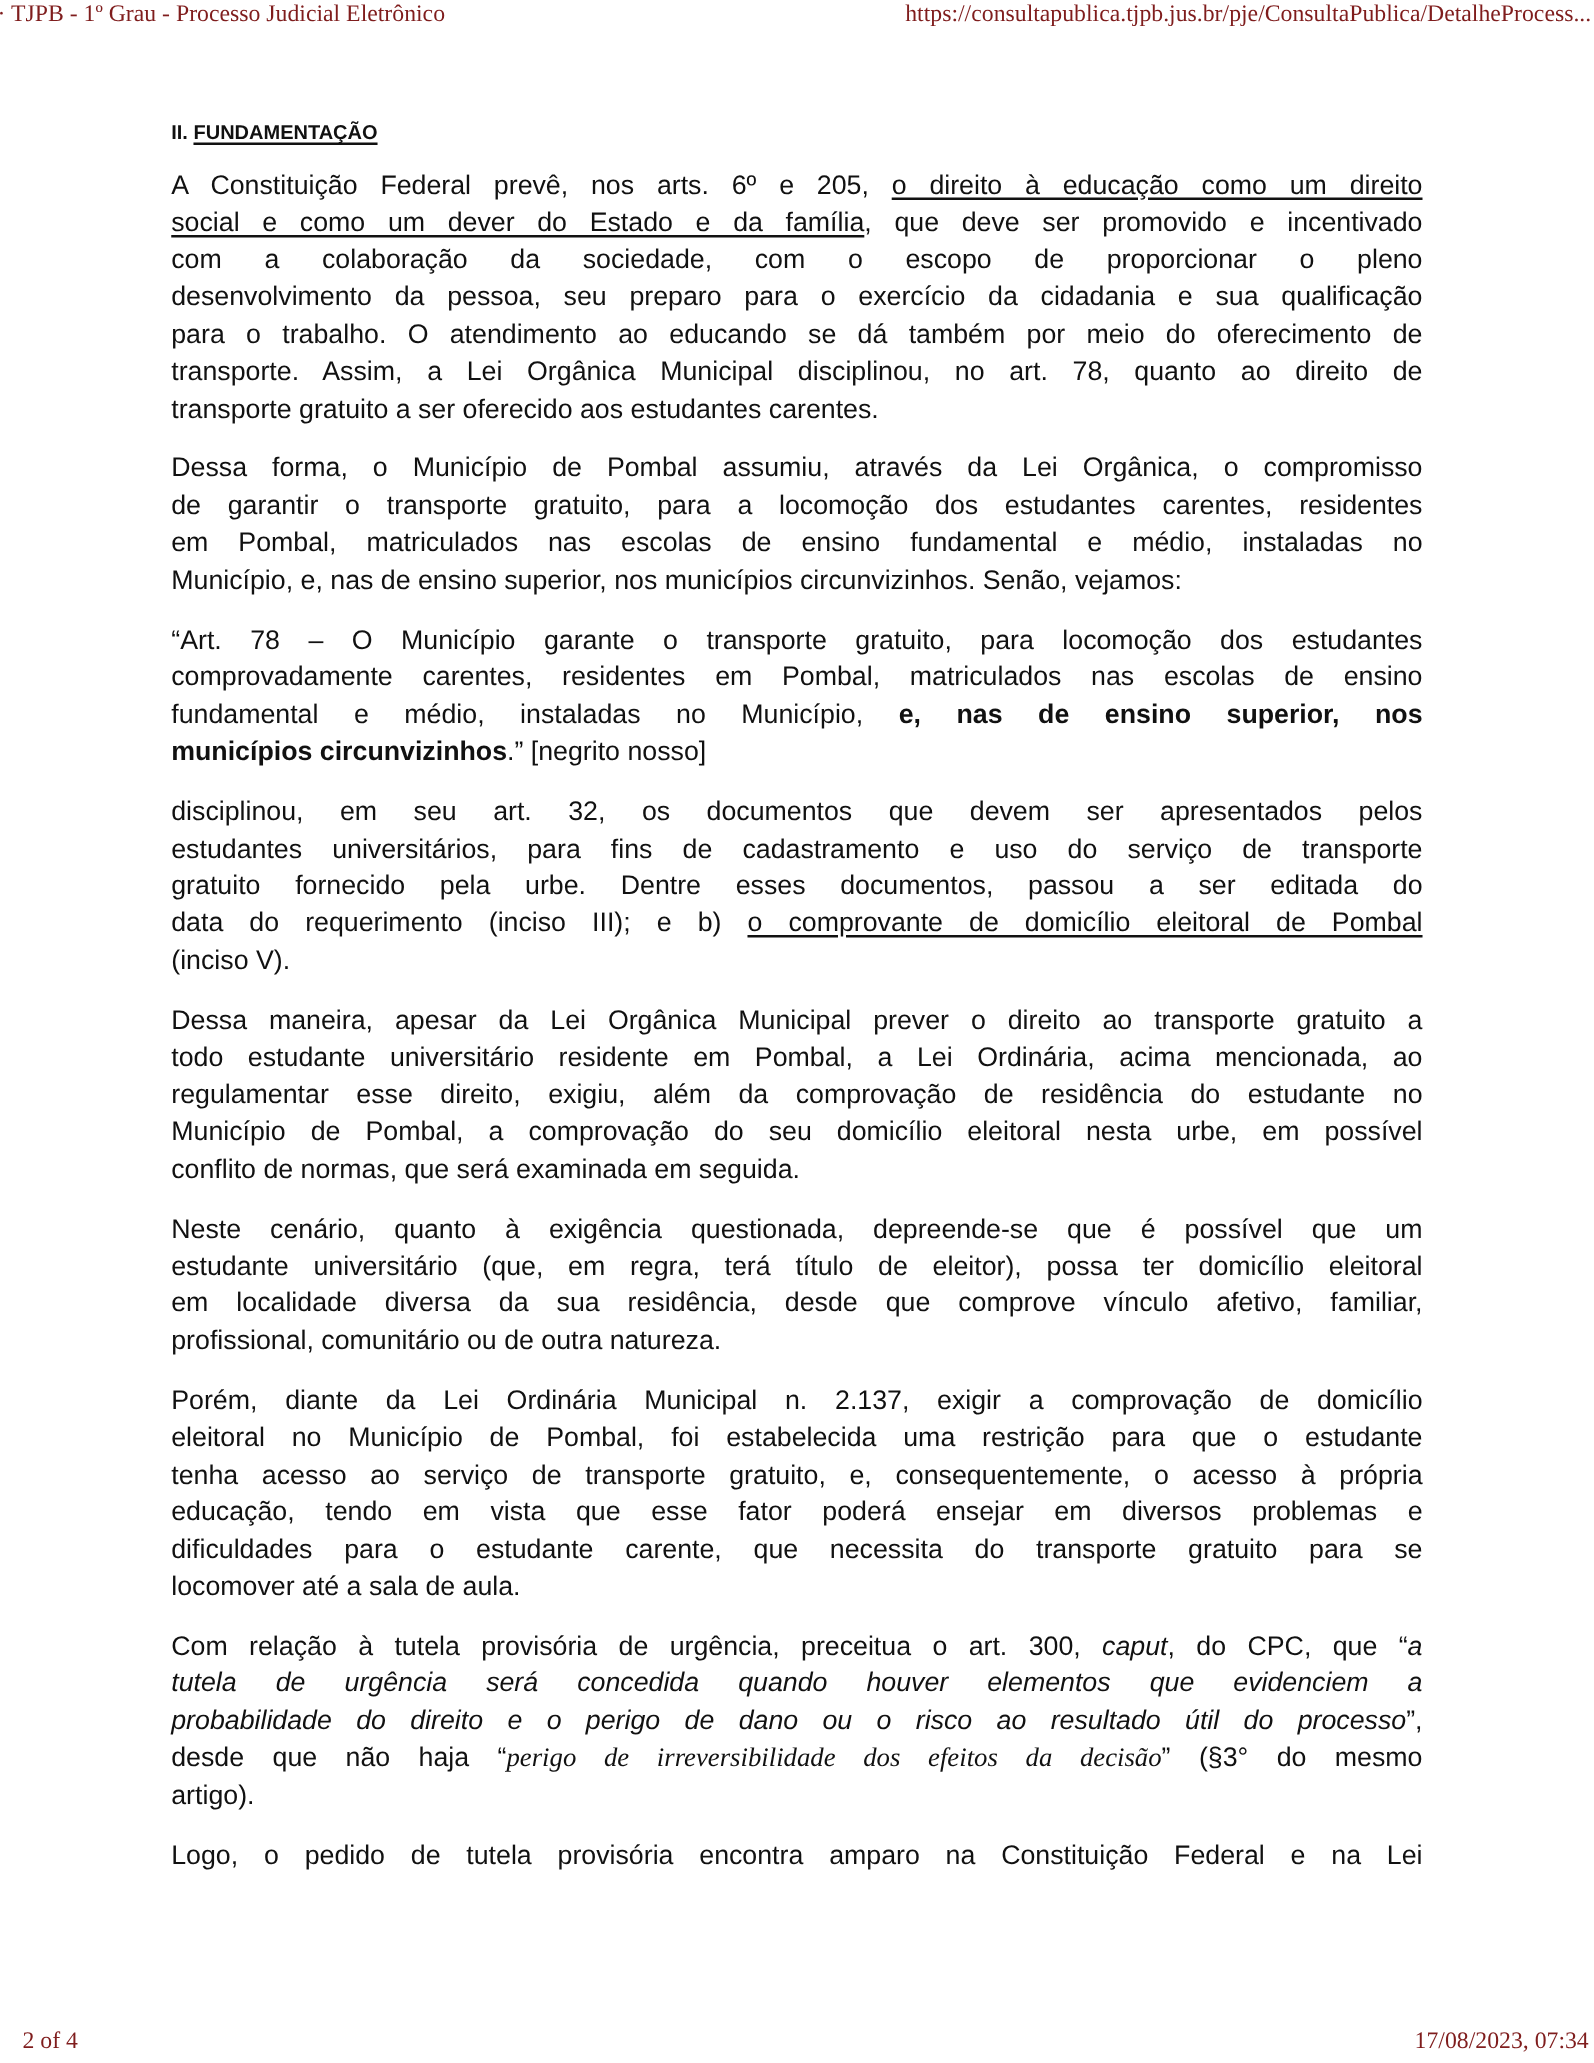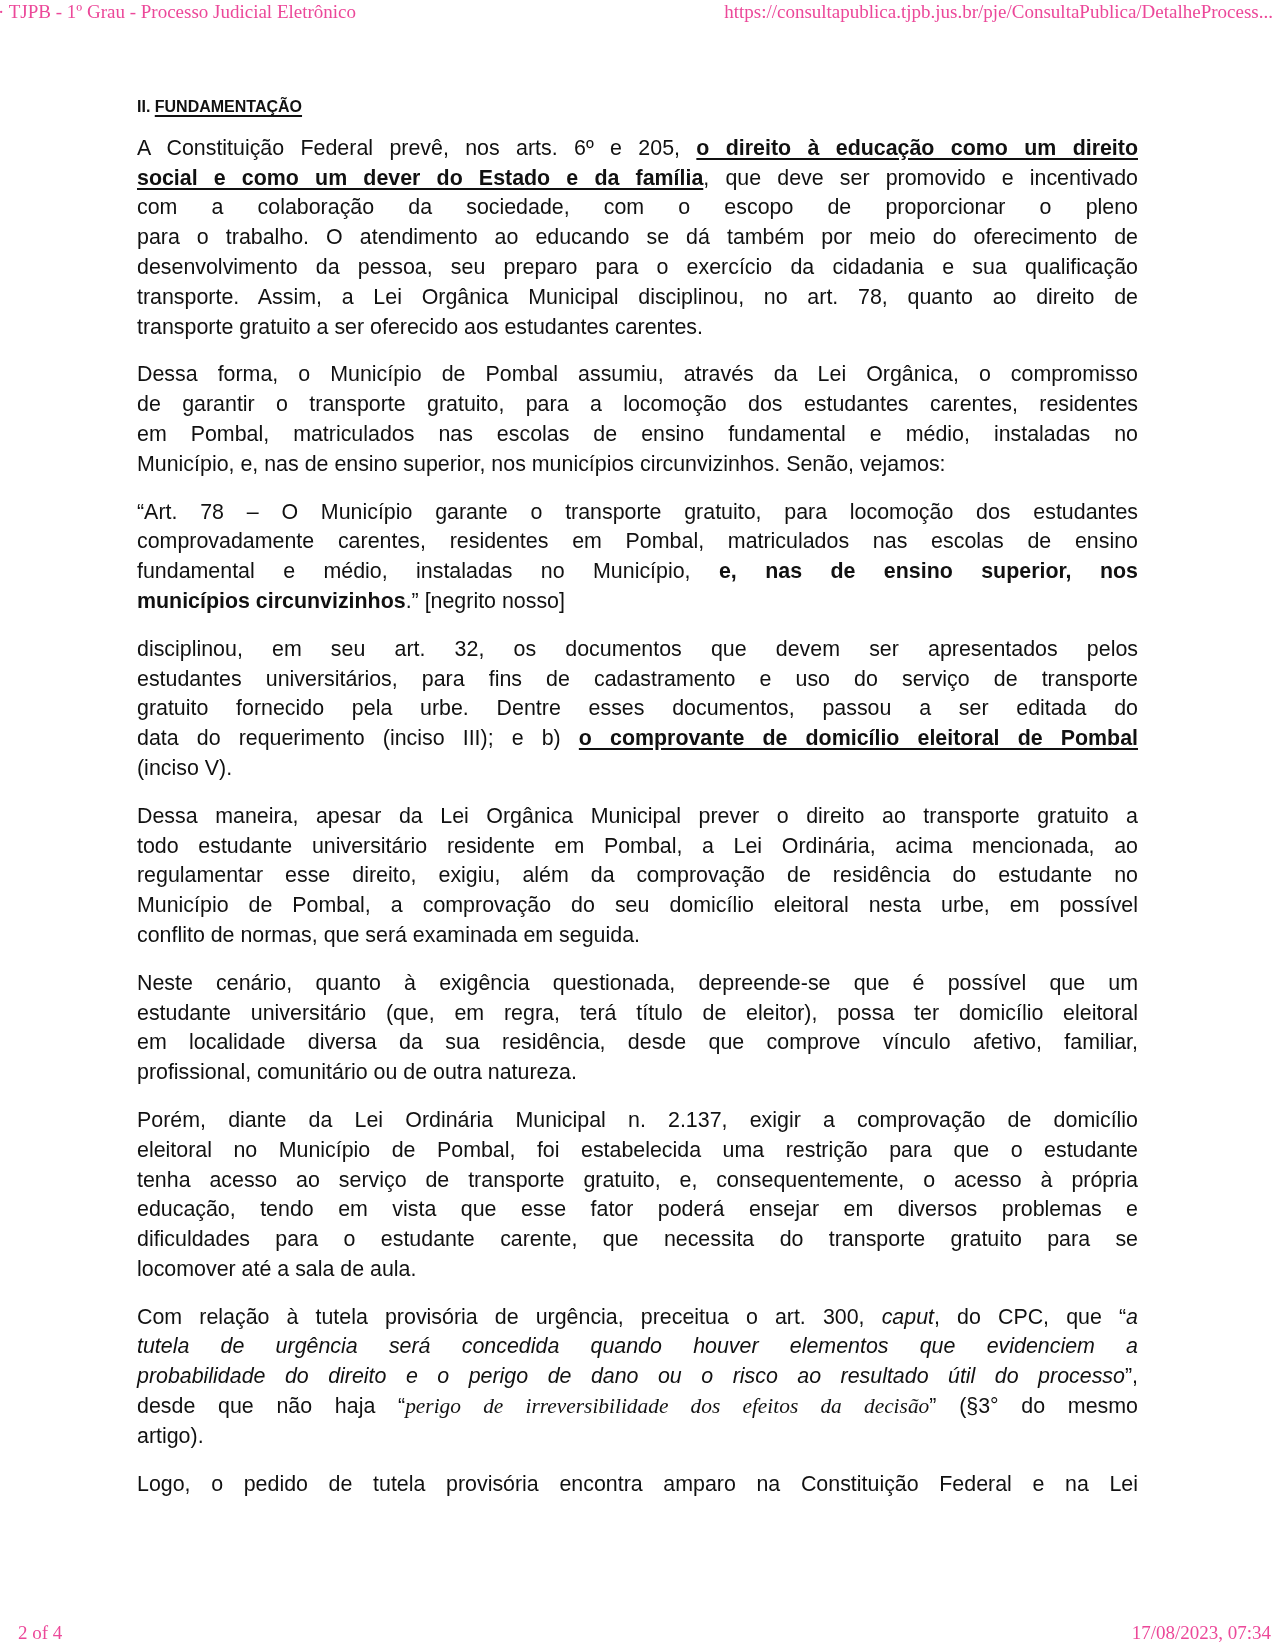--- a/index.html
+++ b/index.html
@@ -3,21 +3,21 @@
 <meta charset="utf-8">
 <style>
   html, body { margin: 0; padding: 0; background: #ffffff; }
   body {
     width: 1275px; height: 1650px; position: relative; overflow: hidden;
     color: #111111;
   }
   .print-header, .print-footer {
     position: absolute; left: 0; right: 0;
     font-family: "Liberation Serif", "DejaVu Serif", serif;
-    font-size: 19px; color: #ec4899;
+    font-size: 19px; color: #7f1d1d;
     display: flex; justify-content: space-between; white-space: nowrap;
   }
   .print-header { top: 1px; padding: 0 2px 0 0; }
   .print-header .left { margin-left: -2px; }
   .print-footer { top: 1622px; padding: 0 4px 0 0; }
   .print-footer .left { margin-left: 18px; }
 
   .page {
     position: absolute; left: 137px; top: 92px; width: 1001px;
     font-family: "Liberation Sans", "DejaVu Sans", sans-serif;
@@ -25,43 +25,43 @@
   }
   .heading { font-weight: bold; margin: 0 0 12px 0; font-size: 16px; }
   .heading .u { text-decoration: underline; text-decoration-thickness: 2px; text-underline-offset: 3px; }
   .para { margin: 0 0 18px 0; }
   .line {
     display: block; text-align: justify; text-align-last: justify;
     white-space: nowrap; height: 29.8px;
   }
   .line.last { text-align-last: left; }
   .line > span { white-space: pre; }
-  .seg-u { text-decoration: underline; text-underline-offset: 3px; font-weight: bold; }
+  .seg-u { text-decoration: underline; text-underline-offset: 3px; }
   .seg-b { font-weight: bold; }
   .seg-i { font-style: italic; }
 </style>
 </head>
 <body>
 
 <div class="print-header">
   <span class="left">· TJPB - 1º Grau - Processo Judicial Eletrônico</span>
   <span class="right">https://consultapublica.tjpb.jus.br/pje/ConsultaPublica/DetalheProcess...</span>
 </div>
 
 <div class="page">
   <div class="heading">
     <span>II. </span><span class="u">FUNDAMENTAÇÃO</span>
   </div>
   <div id="paragraphs">
       <div class="para">
         <div class="line"><span class="" style="white-space: normal;">A Constituição Federal prevê, nos arts. 6º e 205, </span><span class="seg-u" style="white-space: normal;">o direito à educação como um direito</span></div>
         <div class="line"><span class="seg-u" style="white-space: normal;">social e como um dever do Estado e da família</span><span class="" style="white-space: normal;">, que deve ser promovido e incentivado</span></div>
         <div class="line"><span class="" style="white-space: normal;">com a colaboração da sociedade, com o escopo de proporcionar o pleno</span></div>
+        <div class="line"><span class="" style="white-space: normal;">desenvolvimento da pessoa, seu preparo para o exercício da cidadania e sua qualificação</span></div>
         <div class="line"><span class="" style="white-space: normal;">para o trabalho. O atendimento ao educando se dá também por meio do oferecimento de</span></div>
-        <div class="line"><span class="" style="white-space: normal;">desenvolvimento da pessoa, seu preparo para o exercício da cidadania e sua qualificação</span></div>
         <div class="line"><span class="" style="white-space: normal;">transporte. Assim, a Lei Orgânica Municipal disciplinou, no art. 78, quanto ao direito de</span></div>
         <div class="line last"><span class="" style="white-space: normal;">transporte gratuito a ser oferecido aos estudantes carentes.</span></div>
       </div>
       <div class="para">
         <div class="line"><span class="" style="white-space: normal;">Dessa forma, o Município de Pombal assumiu, através da Lei Orgânica, o compromisso</span></div>
         <div class="line"><span class="" style="white-space: normal;">de garantir o transporte gratuito, para a locomoção dos estudantes carentes, residentes</span></div>
         <div class="line"><span class="" style="white-space: normal;">em Pombal, matriculados nas escolas de ensino fundamental e médio, instaladas no</span></div>
         <div class="line last"><span class="" style="white-space: normal;">Município, e, nas de ensino superior, nos municípios circunvizinhos. Senão, vejamos:</span></div>
       </div>
       <div class="para">

